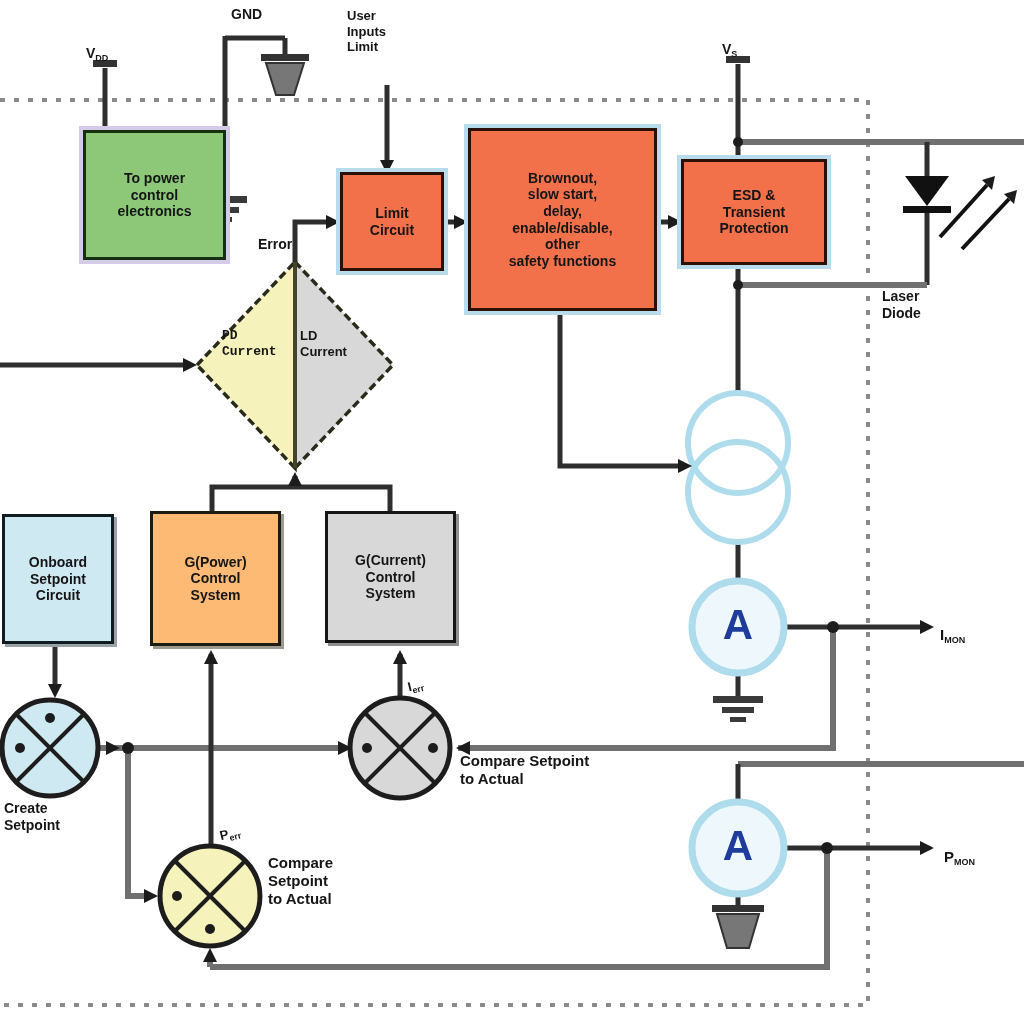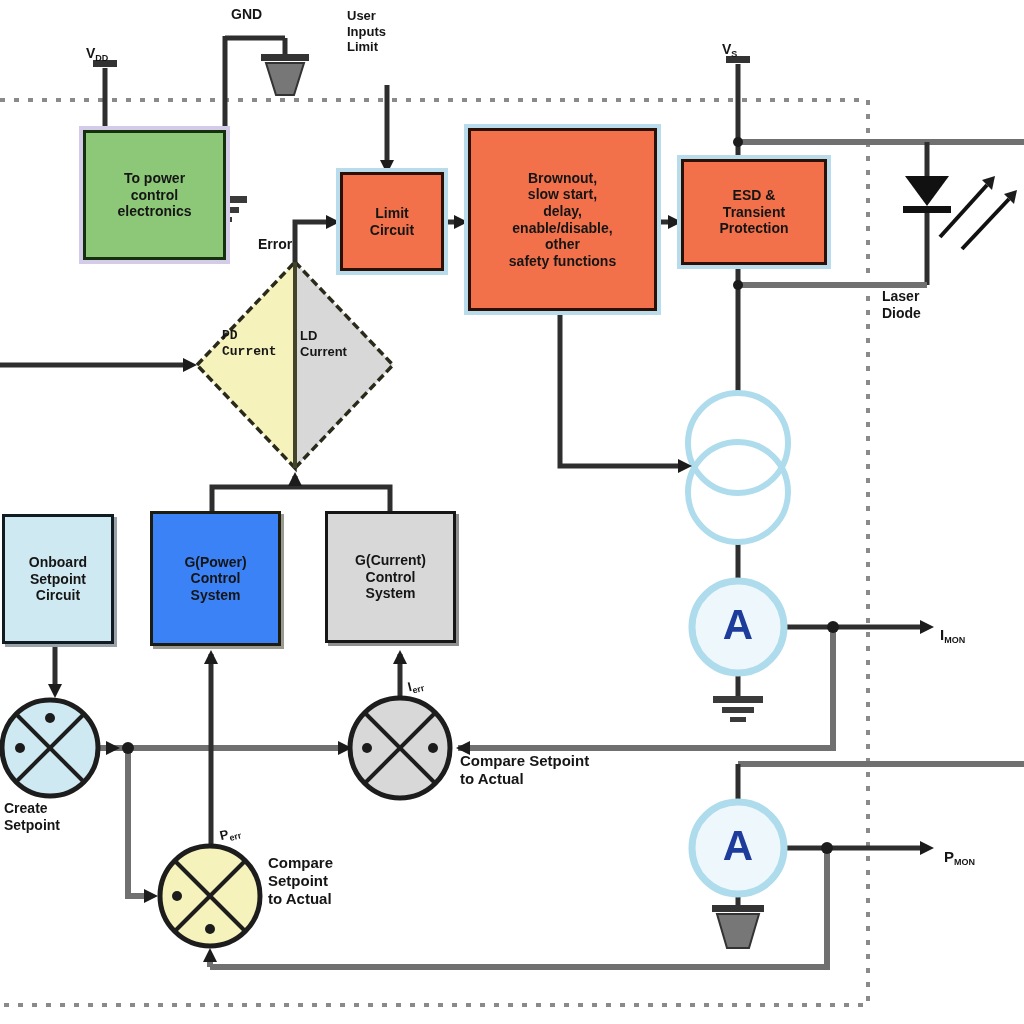--- a/index.html
+++ b/index.html
@@ -9,21 +9,21 @@
   .wire{stroke:#2e2e2e;stroke-width:5;fill:none;}
   .wire.gray{stroke:#707070;stroke-width:6;}
   .dash-border{stroke:#8a8a8a;stroke-width:4;stroke-dasharray:5 9;fill:none;}
   .arrow{fill:#1c1c1c;stroke:none;}
   .dot{fill:#1c1c1c;}
   .box{position:absolute;display:flex;align-items:center;justify-content:center;text-align:center;
        border:3px solid #221407;font-weight:bold;font-size:14px;line-height:1.18;white-space:pre-line;}
   .box.orange{background:#f2714b;box-shadow:0 0 0 4px #b9dcec;border-color:#2a1005;}
   .box.green {background:#8dc878;box-shadow:0 0 0 4px #d3cbe8;border-color:#15300f;}
   .box.blue  {background:#cfe9f2;box-shadow:3px 3px 0 #98a2a8;border-color:#101c22;text-align:center;}
-  .box.yellow{background:#3b82f6;box-shadow:3px 3px 0 #9a9a90;border-color:#1c1c10;}
+  .box.yellow{background:#fdba74;box-shadow:3px 3px 0 #9a9a90;border-color:#1c1c10;}
   .box.grayb {background:#d8d8d8;box-shadow:3px 3px 0 #8f8f8f;border-color:#161616;}
   .lbl{position:absolute;font-weight:bold;font-size:14px;line-height:1.2;white-space:pre-line;}
   .lbl.center{text-align:left;}
   .sub{font-size:9px;vertical-align:-3px;font-weight:bold;}
   .amm{position:absolute;font-weight:bold;font-size:42px;color:#1d3c9b;width:50px;text-align:center;}
   .tilt{transform:rotate(-14deg);font-size:13px;}
 </style>
 </head>
 <body>
 

